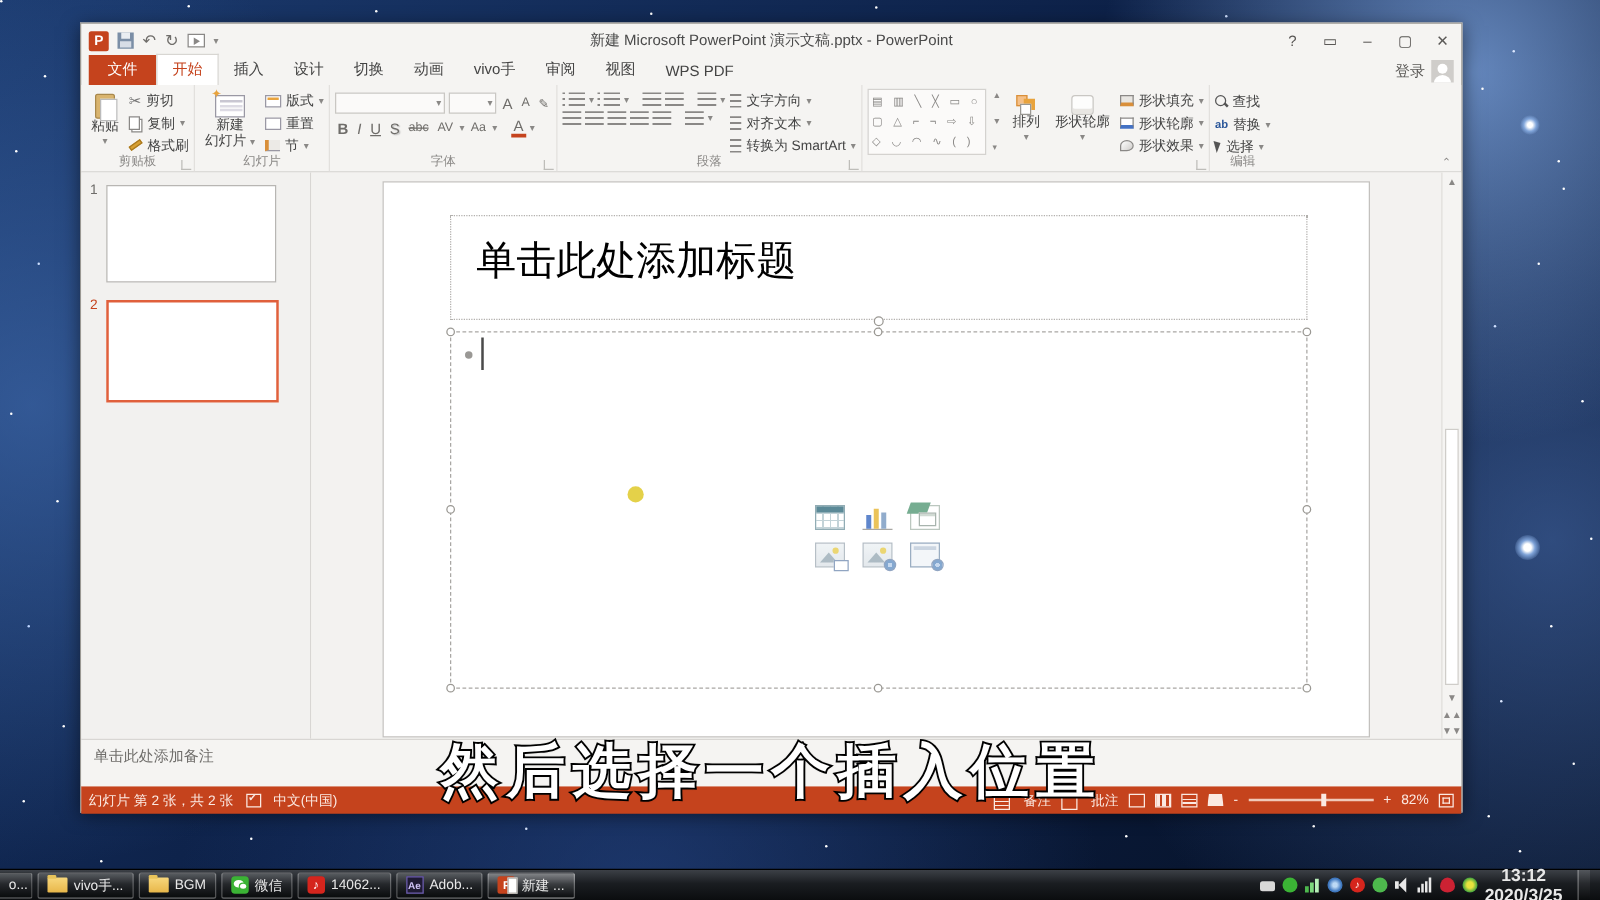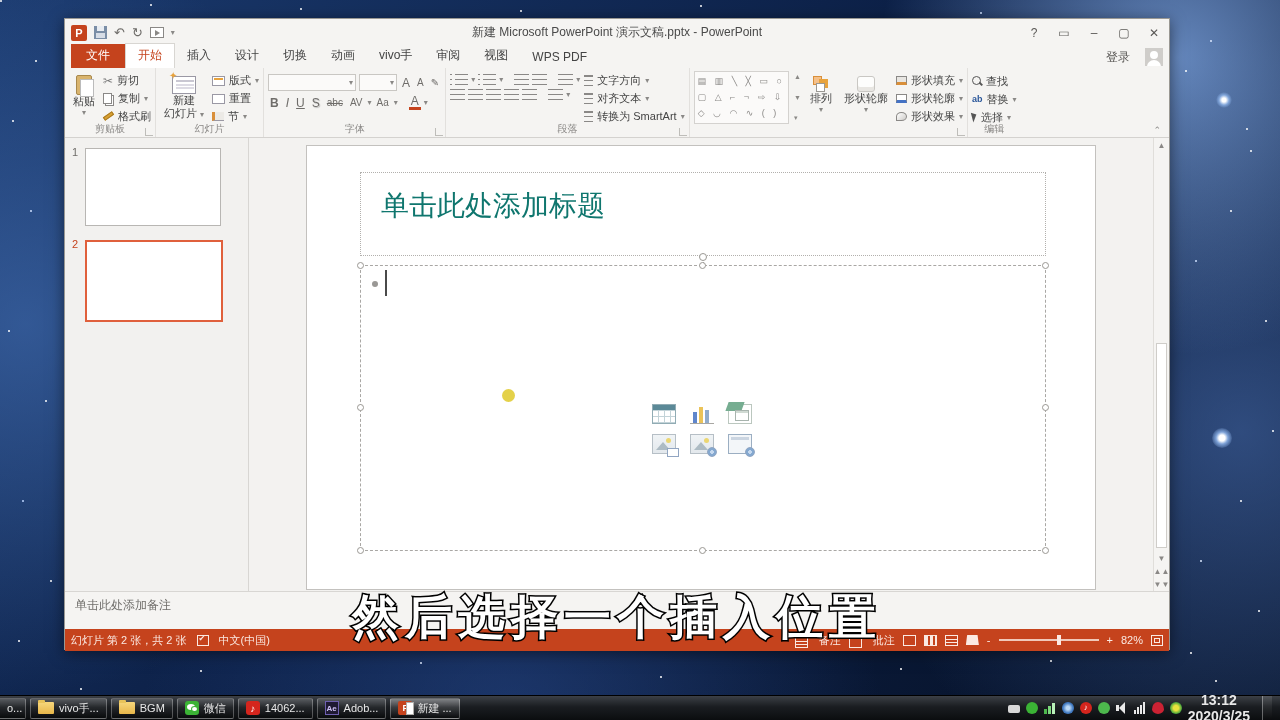--- a/index.html
+++ b/index.html
@@ -39,21 +39,21 @@
   .ic-save:before { content:""; position:absolute; left:3px; top:0; width:7px; height:5px; background:#e9edf2; }
   .ic-save:after { content:""; position:absolute; left:2px; bottom:1px; width:9px; height:5px; background:#d7dde6; }
   .qat-glyph { color:#6f6d6a; font-size:13px; line-height:1; cursor:default; }
   .ic-show { width:14px; height:11px; border:1px solid #8a8886; background:#fff; position:relative; }
   .ic-show:after { content:""; position:absolute; left:4px; top:2px; border-left:5px solid #8a8886;
                    border-top:3px solid transparent; border-bottom:3px solid transparent; }
   .title-text { position:absolute; left:0; right:0; text-align:center; font-size:12px; color:#4a4a4a; pointer-events:none; }
   .win-ctrls { margin-left:auto; display:flex; align-items:center; }
   .wc { width:30px; height:22px; display:flex; align-items:center; justify-content:center;
         font-size:12px; color:#5a5856; }
-  .signin { position:absolute; right:6px; top:29px; display:flex; align-items:center; gap:15px; color:#5a5856; }
+  .signin { position:absolute; right:6px; top:29px; display:flex; align-items:center; gap:5px; color:#5a5856; }
   .avatar { width:18px; height:18px; background:#cfcdca; position:relative; overflow:hidden; }
   .avatar:before { content:""; position:absolute; left:5px; top:3px; width:8px; height:8px; border-radius:50%; background:#fff; }
   .avatar:after { content:""; position:absolute; left:2px; top:12px; width:14px; height:8px; border-radius:7px 7px 0 0; background:#fff; }
 
   .tabrow { position:relative; height:22px; display:flex; align-items:flex-end; padding-left:6px; }
   .tab { padding:3px 12px 4px; font-size:12px; color:#444; cursor:default; }
   .tab.file { background:#c5431d; color:#fff; padding:3px 15px 4px; }
   .tab.active { background:#fff; color:#c5431d; border:1px solid #d8d6d2; border-bottom:none; }
 
   .ribbon { height:70px; background:#f5f4f2; border-bottom:1px solid #d4d2cf; display:flex; position:relative; }
@@ -117,21 +117,21 @@
   .thumbrow { position:relative; margin:0 0 14px 20px; }
   .tnum { position:absolute; left:-13px; top:-2px; font-size:11px; color:#6f6d6a; }
   .tnum.sel { color:#c5431d; }
   .thumb { width:136px; height:78px; background:#fff; border:1px solid #b8b6b3; }
   .thumb.sel { width:138px; height:82px; border:2px solid #e0603c; }
   .slidearea { position:relative; flex:1; background:#f3f2f0; }
   .slide { position:absolute; left:57px; top:7px; width:790px; height:445px; background:#fff;
            border:1px solid #c3c1be; }
   .ph-title { position:absolute; left:53px; top:26px; width:686px; height:84px;
               border:1px dotted #b2b0ad; padding:14px 20px; }
-  .ph-title span { font-family:"DejaVu Serif","Liberation Serif",serif; font-size:28px; color:#0f766e; }
+  .ph-title span { font-family:"DejaVu Serif","Liberation Serif",serif; font-size:32px; color:#000000; }
   .ph-content { position:absolute; left:53px; top:119px; width:686px; height:286px; border:1px dashed #a9a7a4; }
   .h { position:absolute; width:7px; height:7px; border:1px solid #9a9893; background:#fff; border-radius:50%; }
   .rotate { position:absolute; left:50%; top:-13px; margin-left:-4px; width:8px; height:8px;
             border:1px solid #9a9893; border-radius:50%; background:#fff; }
   .rotate:after { content:""; position:absolute; left:3px; top:8px; width:1px; height:4px; background:#9a9893; }
   .bullet { position:absolute; left:11px; top:15px; width:6px; height:6px; border-radius:50%; background:#9a9895; }
   .caret { position:absolute; left:24px; top:4px; width:2px; height:26px; background:#4a4a4a; }
   .ph-icons { position:absolute; left:50%; top:138px; transform:translateX(-50%);
               display:grid; grid-template-columns:repeat(3,26px); gap:10px 12px; }
   .ci { width:24px; height:20px; position:relative; opacity:.85; }

